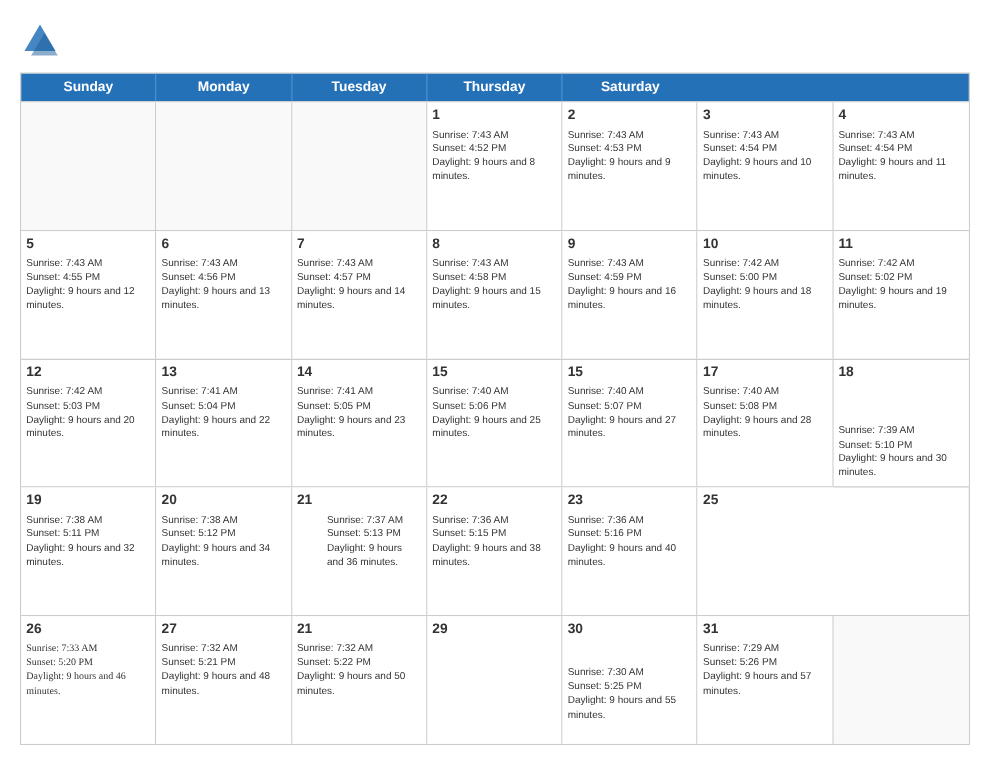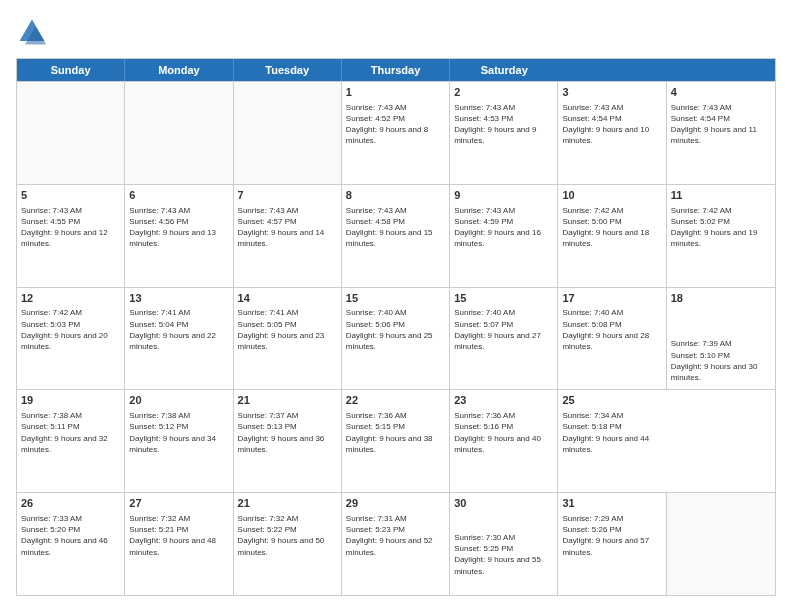--- a/index.html
+++ b/index.html
@@ -268,67 +268,61 @@
 Daylight: 9 hours and 32 minutes.</div>
           </div>
           <div class="cal-cell">
             <span class="day-num">20</span>
             <div class="cell-text" style="white-space: pre-line;">Sunrise: 7:38 AM
 Sunset: 5:12 PM
 Daylight: 9 hours and 34 minutes.</div>
           </div>
           <div class="cal-cell">
             <span class="day-num">21</span>
-            <div class="cell-text" style="white-space: pre-line;">Sunrise: 7:37 AM
+            <div class="cell-text" style="white-space: pre-line; margin-left: 24px;">Sunrise: 7:37 AM
 Sunset: 5:13 PM
 Daylight: 9 hours and 36 minutes.</div>
           </div>
           <div class="cal-cell">
             <span class="day-num">22</span>
             <div class="cell-text" style="white-space: pre-line;">Sunrise: 7:36 AM
 Sunset: 5:15 PM
 Daylight: 9 hours and 38 minutes.</div>
           </div>
           <div class="cal-cell">
             <span class="day-num">23</span>
             <div class="cell-text" style="white-space: pre-line;">Sunrise: 7:36 AM
 Sunset: 5:16 PM
 Daylight: 9 hours and 40 minutes.</div>
           </div>
           <div class="cal-cell">
             <span class="day-num">25</span>
-            <div class="cell-text" style="white-space: pre-line;">Sunrise: 7:34 AM
-Sunset: 5:18 PM
-Daylight: 9 hours and 44 minutes.</div>
           </div>
         </div>
         <div class="cal-row">
           <div class="cal-cell">
             <span class="day-num">26</span>
-            <div class="cell-text" style="white-space: pre-line;">Sunrise: 7:33 AM
+            <div class="cell-text" style="white-space: pre-line; font-family: Liberation Serif, serif;">Sunrise: 7:33 AM
 Sunset: 5:20 PM
 Daylight: 9 hours and 46 minutes.</div>
           </div>
           <div class="cal-cell">
             <span class="day-num">27</span>
             <div class="cell-text" style="white-space: pre-line;">Sunrise: 7:32 AM
 Sunset: 5:21 PM
 Daylight: 9 hours and 48 minutes.</div>
           </div>
           <div class="cal-cell">
             <span class="day-num">21</span>
             <div class="cell-text" style="white-space: pre-line;">Sunrise: 7:32 AM
 Sunset: 5:22 PM
 Daylight: 9 hours and 50 minutes.</div>
           </div>
           <div class="cal-cell">
             <span class="day-num">29</span>
-            <div class="cell-text" style="white-space: pre-line;">Sunrise: 7:31 AM
-Sunset: 5:23 PM
-Daylight: 9 hours and 52 minutes.</div>
           </div>
           <div class="cal-cell">
             <span class="day-num">30</span>
             <div class="cell-text" style="white-space: pre-line; margin-top: 21px;">Sunrise: 7:30 AM
 Sunset: 5:25 PM
 Daylight: 9 hours and 55 minutes.</div>
           </div>
           <div class="cal-cell">
             <span class="day-num">31</span>
             <div class="cell-text" style="white-space: pre-line;">Sunrise: 7:29 AM

